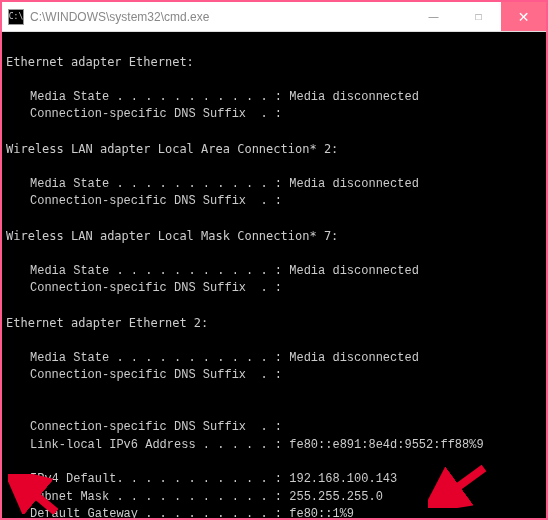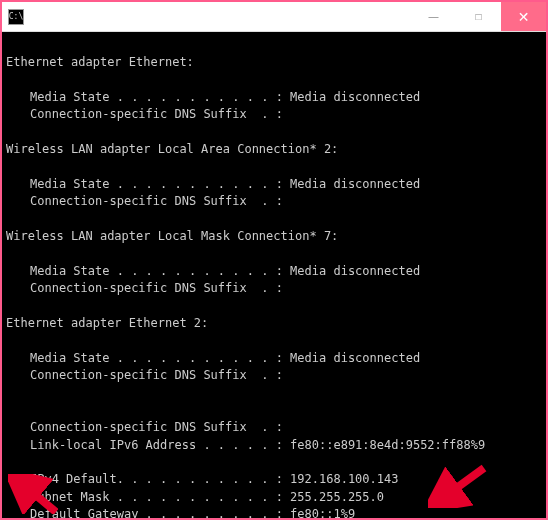--- a/index.html
+++ b/index.html
@@ -66,32 +66,33 @@
     font-family: 'Consolas', 'Lucida Console', monospace;
     font-size: 12px;
     line-height: 1.45;
     padding: 22px 2px 6px 4px;
     height: calc(100% - 30px);
     white-space: pre;
     overflow: hidden;
     position: relative;
   }
   .section-header { color: #ccc; }
-  .indent { padding-left: 24px; display: block;}
+  .indent { padding-left: 24px; display: block; font-family: Liberation Mono, monospace;}
   .arrow {
     position: absolute;
     pointer-events: none;
   }
   .arrow svg { display: block; }
 </style>
 </head>
 <body>
 
 <div class="titlebar">
   <span class="icon">C:\</span>
+  <span>C:\WINDOWS\system32\cmd.exe</span>
   <div class="controls">
     <div class="btn">—</div>
     <div class="btn">□</div>
     <div class="btn close">✕</div>
   </div>
 </div>
 
 <div class="terminal" id="terminal"><span class="section-header">Ethernet adapter Ethernet:</span>
 
 <span class="indent">Media State . . . . . . . . . . . : Media disconnected</span><span class="indent">Connection-specific DNS Suffix  . :</span>

